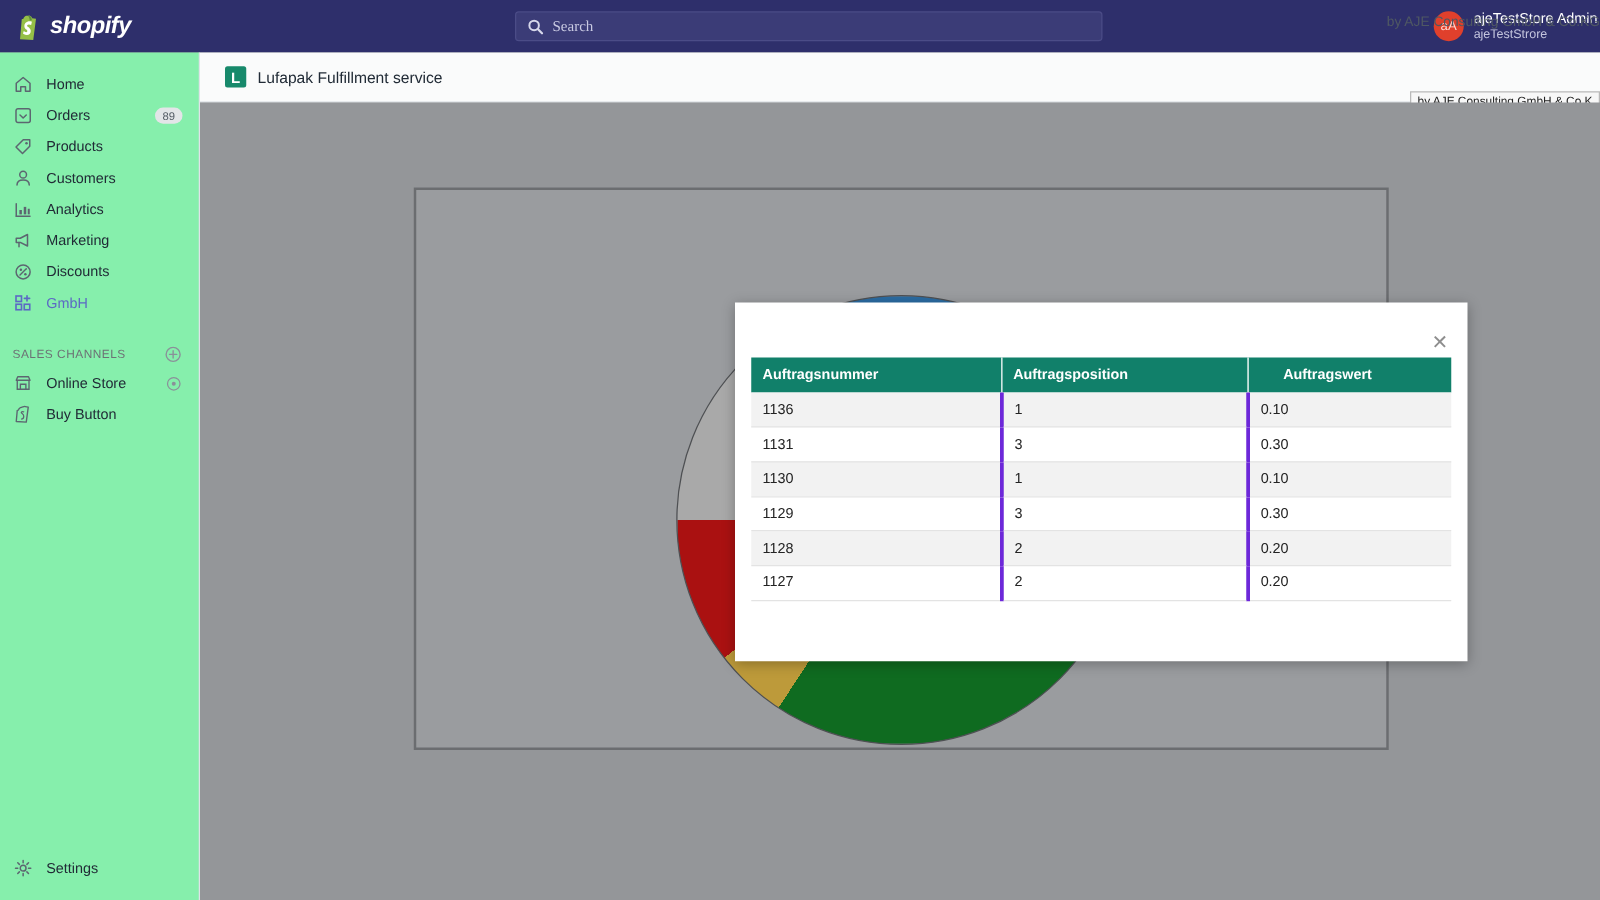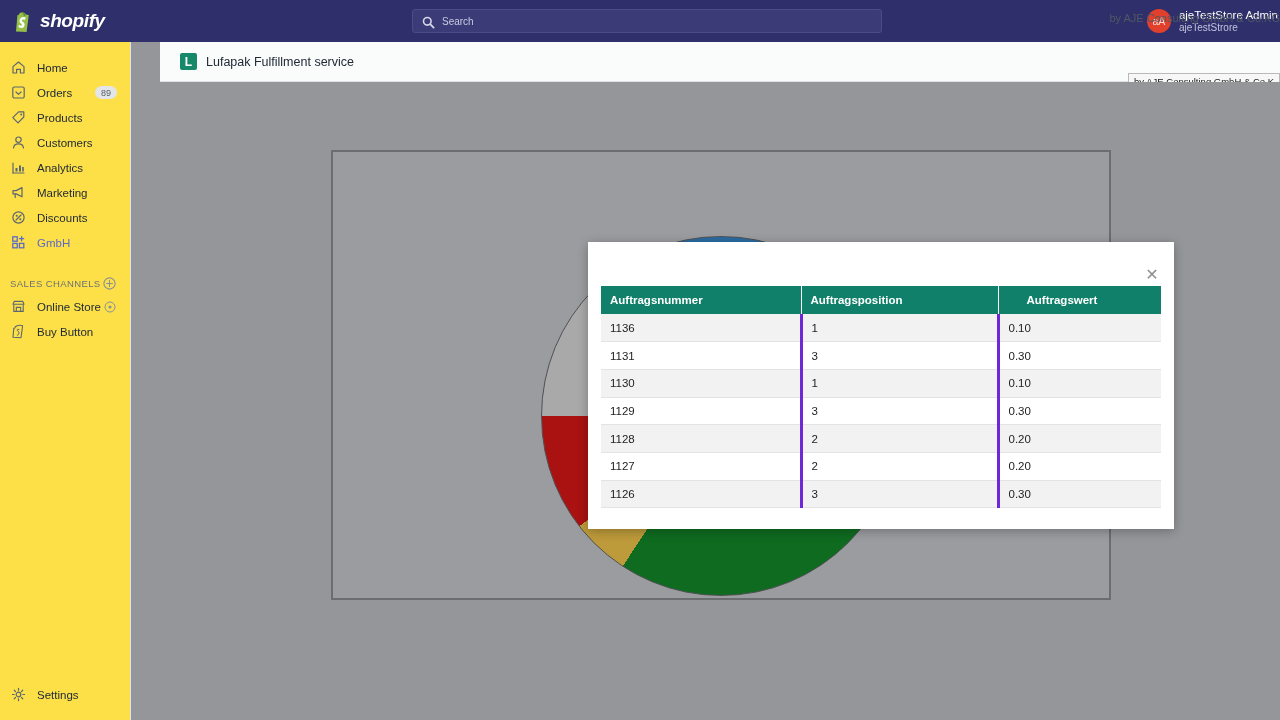--- a/index.html
+++ b/index.html
@@ -17,35 +17,35 @@
   #logo-area { width: 160px; height: 42px; display: flex; align-items: center; padding-left: 14px; gap: 7px; }
   .logo-bag { width: 19px; height: 21px; position: relative; }
   .logo-bag svg { display: block; }
   #logo-text { color: #ffffff; font-size: 19px; font-style: italic; font-weight: bold; letter-spacing: -0.4px; }
 
   #search-wrap { position: absolute; left: 412px; top: 9px; width: 470px; height: 24px;
      background: #3b3c77; border: 1px solid #4b4c87; border-radius: 3px;
      display: flex; align-items: center; padding-left: 9px; gap: 7px; }
   #search-icon { width: 13px; height: 13px; flex: none; }
   #search-input { background: transparent; border: none; outline: none;
-     color: #cfd0e6; font-size: 10px; font-family: Liberation Sans, sans-serif; width: 410px; }
+     color: #cfd0e6; font-size: 12px; font-family: Liberation Serif, serif; width: 410px; }
   #search-input::placeholder { color: #c9cae2; }
 
   #user-area { position: absolute; right: 0px; top: 0; height: 42px; display: flex;
      align-items: center; gap: 8px; padding-right: 2px; }
   #avatar { width: 24px; height: 24px; border-radius: 50%; background: #e0402c;
      color: #ffd9d1; font-size: 10.5px; display: flex; align-items: center; justify-content: center; }
   #user-names { display: flex; flex-direction: column; line-height: 1.12; }
   #user-name { color: #ffffff; font-size: 11.5px; }
   #user-store { color: #c3c4dd; font-size: 10px; }
 
   
   #sidebar {
-    position: absolute; top: 42px; left: 0; width: 131px; height: 678px;
-    background: #fde047; border-right: 1px solid #dfe3e8;
+    position: absolute; top: 42px; left: 0; width: 160px; height: 678px;
+    background: #86efac; border-right: 1px solid #dfe3e8;
   }
   .nav-item { height: 25px; display: flex; align-items: center; padding-left: 10px;
      gap: 11px; color: #212b36; font-size: 11.5px; cursor: pointer; position: relative; }
   .nav-item.active { color: #5c6ac4; }
   .nav-icon { width: 16px; height: 16px; flex: none; display: flex; align-items: center; justify-content: center; }
   .nav-icon svg { display: block; }
   .badge { position: absolute; right: 13px; background: #e3e5e8; color: #555c66;
      font-size: 9px; border-radius: 9px; padding: 1.5px 6px; }
   #nav-top { padding-top: 13px; }
   .section-head { margin-top: 17px; height: 22px; display: flex; align-items: center;
@@ -334,21 +334,16 @@
           <tr>
             <td class="col-a">1128</td>
             <td class="col-b">2</td>
             <td class="col-c">0.20</td>
           </tr>
           <tr>
             <td class="col-a">1127</td>
             <td class="col-b">2</td>
             <td class="col-c">0.20</td>
           </tr>
-          <tr>
-            <td class="col-a">1126</td>
-            <td class="col-b">3</td>
-            <td class="col-c">0.30</td>
-          </tr>
         </tbody>
     </table>
   </div>
 </div>
 
 </body></html>

